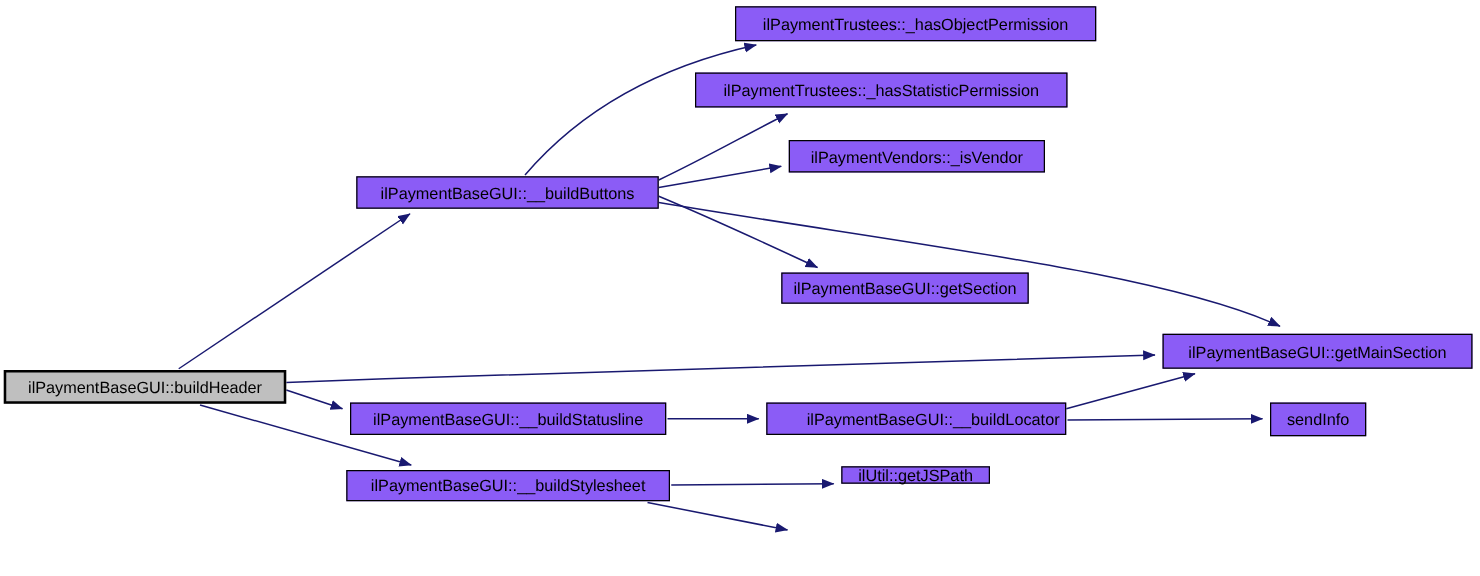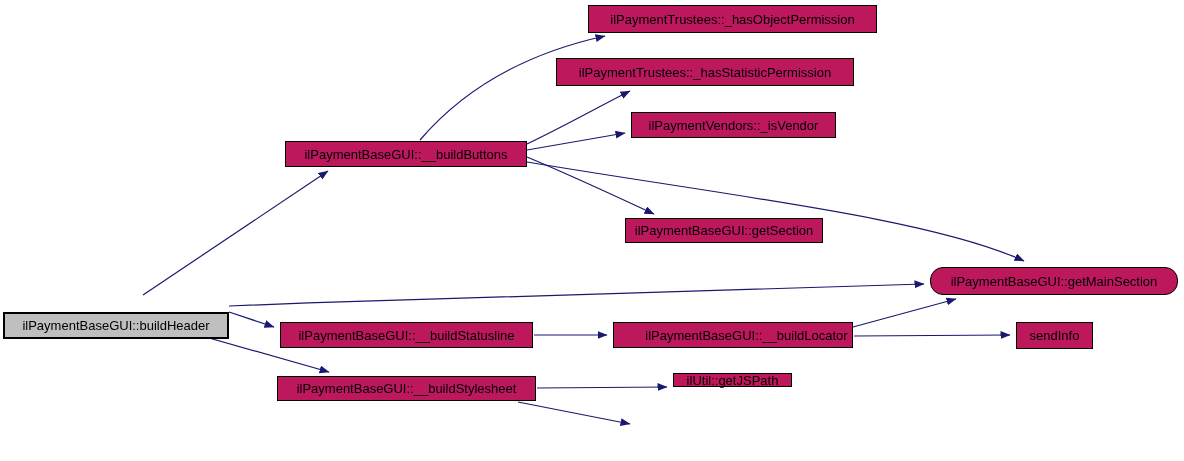--- a/index.html
+++ b/index.html
@@ -19,21 +19,21 @@
     pointer-events: none;
   }
   .edges path.edge {
     fill: none;
     stroke: var(--edge);
     stroke-width: 1.2;
   }
   .node {
     position: absolute;
     box-sizing: border-box;
-    background: #be185d;
+    background: #8b5cf6;
     border: 1px solid var(--node-border);
     color: #000000;
     font-size: 13px;
     line-height: 1;
     display: flex;
     align-items: center;
     justify-content: center;
     white-space: nowrap;
     cursor: pointer;
   }
@@ -63,26 +63,26 @@
     <path class="edge" d="M 527 150 L 625 133" marker-end="url(#arrow)"></path>
     <path class="edge" d="M 527 157 C 575 177, 615 196, 654 214" marker-end="url(#arrow)"></path>
     <path class="edge" d="M 527 162 C 730 196, 930 218, 1024 261" marker-end="url(#arrow)"></path>
     <path class="edge" d="M 534 335 L 607 335" marker-end="url(#arrow)"></path>
     <path class="edge" d="M 853 327 L 956 299" marker-end="url(#arrow)"></path>
     <path class="edge" d="M 854 336 L 1010 335" marker-end="url(#arrow)"></path>
     <path class="edge" d="M 537 388 L 667 387" marker-end="url(#arrow)"></path>
     <path class="edge" d="M 518 402 L 630 424" marker-end="url(#arrow)"></path>
   </svg>
 
-  <div class="node highlighted" style="left: 3px; top: 296px; width: 226px; height: 27px; margin-top: 16px;">ilPaymentBaseGUI::buildHeader</div>
+  <div class="node highlighted" style="left: 3px; top: 296px; width: 226px; height: 27px;">ilPaymentBaseGUI::buildHeader</div>
   <div class="node" style="left: 285px; top: 141px; width: 242px; height: 26px;">ilPaymentBaseGUI::__buildButtons</div>
   <div class="node" style="left: 588px; top: 5px; width: 289px; height: 28px;">ilPaymentTrustees::_hasObjectPermission</div>
   <div class="node" style="left: 556px; top: 58px; width: 298px; height: 28px;">ilPaymentTrustees::_hasStatisticPermission</div>
   <div class="node" style="left: 631px; top: 112px; width: 205px; height: 26px;">ilPaymentVendors::_isVendor</div>
   <div class="node" style="left: 625px; top: 218px; width: 198px; height: 25px;">ilPaymentBaseGUI::getSection</div>
-  <div class="node" style="left: 930px; top: 267px; width: 248px; height: 28px; border-radius: 13px;">ilPaymentBaseGUI::getMainSection</div>
+  <div class="node" style="left: 930px; top: 267px; width: 248px; height: 28px;">ilPaymentBaseGUI::getMainSection</div>
   <div class="node" style="left: 280px; top: 322px; width: 253px; height: 26px;">ilPaymentBaseGUI::__buildStatusline</div>
   <div class="node" style="left: 613px; top: 322px; width: 240px; height: 26px; padding-left: 27px;">ilPaymentBaseGUI::__buildLocator</div>
   <div class="node" style="left: 1016px; top: 322px; width: 77px; height: 27px;">sendInfo</div>
   <div class="node" style="left: 277px; top: 376px; width: 259px; height: 25px; text-align: right;">ilPaymentBaseGUI::__buildStylesheet</div>
   <div class="node" style="left: 673px; top: 373px; width: 119px; height: 14px;">ilUtil::getJSPath</div>
 
 </div>
 
 </body></html>

